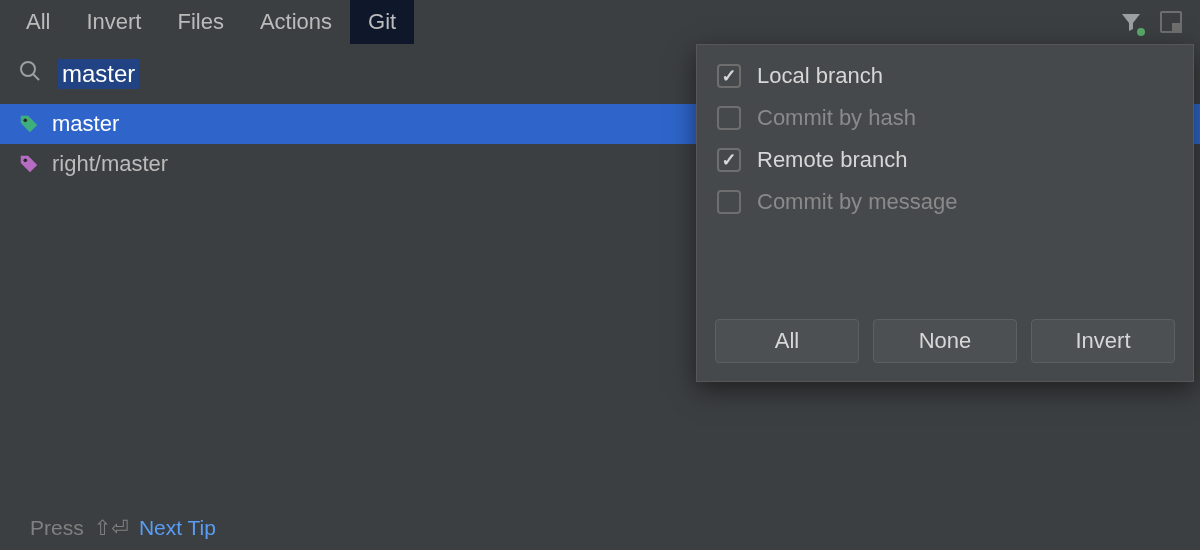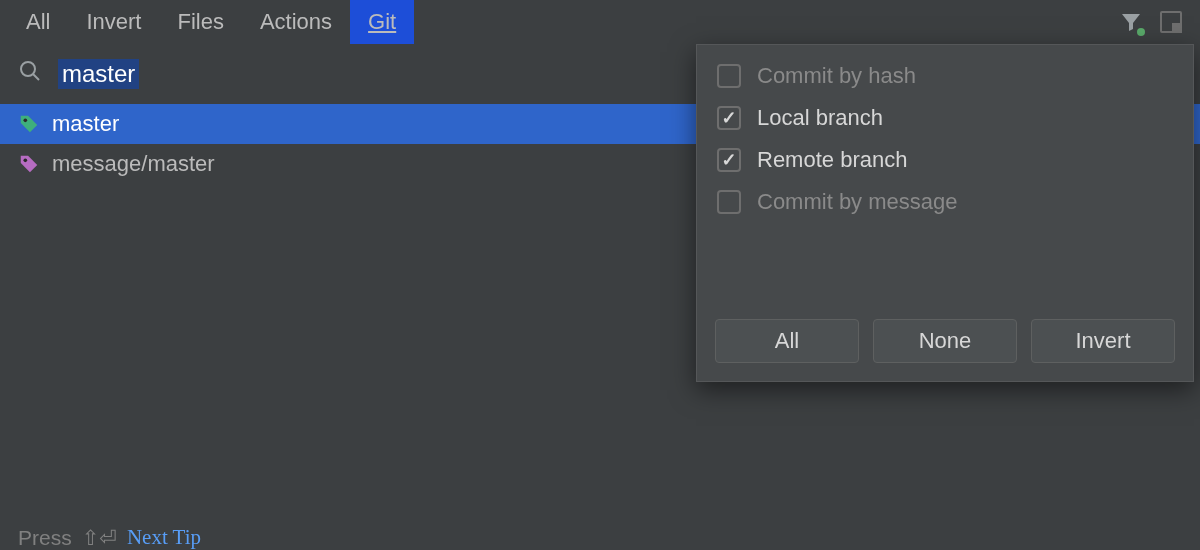--- a/index.html
+++ b/index.html
@@ -21,22 +21,21 @@
     padding-left: 8px;
   }
   .tab {
     padding: 0 18px;
     display: flex;
     align-items: center;
     color: #bbbbbb;
     cursor: pointer;
   }
   .tab.selected {
-    background: #1d4ed8;
-    text-decoration: underline;
+    background: #0f172a;
   }
   .tabbar-spacer { flex: 1; }
   .tabbar-icons {
     display: flex;
     align-items: center;
     gap: 16px;
     padding-right: 18px;
   }
   .filter-icon {
     position: relative;
@@ -152,32 +151,32 @@
     display: flex;
     align-items: center;
     justify-content: center;
     font-size: 22px;
     cursor: pointer;
   }
 
   
   .statusbar {
     position: absolute;
-    left: 0; right: 0; bottom: 0;
+    left: 12px; right: 0; bottom: 0;
     height: 44px;
     background: #3c3f41;
     display: flex;
-    align-items: flex-end;
+    align-items: center;
     padding: 0 18px;
     gap: 10px;
     color: #808080;
     font-size: 21px;
   }
   .statusbar .key { font-family: inherit; }
-  .statusbar a { color: #589df6; text-decoration: none; cursor: pointer; font-family: Liberation Serif, serif; }
+  .statusbar a { color: #589df6; text-decoration: none; cursor: pointer; }
 </style>
 </head>
 <body>
 
 <div class="tabbar">
   <div class="tab">All</div>
   <div class="tab">Invert</div>
   <div class="tab">Files</div>
   <div class="tab">Actions</div>
   <div class="tab selected">Git</div>
@@ -211,32 +210,32 @@
         <path d="M3 3h8l10 10-8 8L3 11z" fill="#3eaf7c"></path>
         <circle cx="8" cy="8" r="2" fill="#2a2a2a"></circle>
       </svg>
     <span>master</span>
   </div>
   <div class="result">
     <svg class="tag-icon" viewBox="0 0 24 24">
         <path d="M3 3h8l10 10-8 8L3 11z" fill="#b66cc2"></path>
         <circle cx="8" cy="8" r="2" fill="#2a2a2a"></circle>
       </svg>
-    <span>message/master</span>
+    <span>right/master</span>
   </div>
 </div>
 
 <div class="filter-popup">
+  <div class="filter-option enabled">
+    <span class="checkbox checked"></span>
+    <span>Local branch</span>
+  </div>
   <div class="filter-option disabled">
     <span class="checkbox"></span>
     <span>Commit by hash</span>
-  </div>
-  <div class="filter-option enabled">
-    <span class="checkbox checked"></span>
-    <span>Local branch</span>
   </div>
   <div class="filter-option enabled">
     <span class="checkbox checked"></span>
     <span>Remote branch</span>
   </div>
   <div class="filter-option disabled">
     <span class="checkbox"></span>
     <span>Commit by message</span>
   </div>
 

